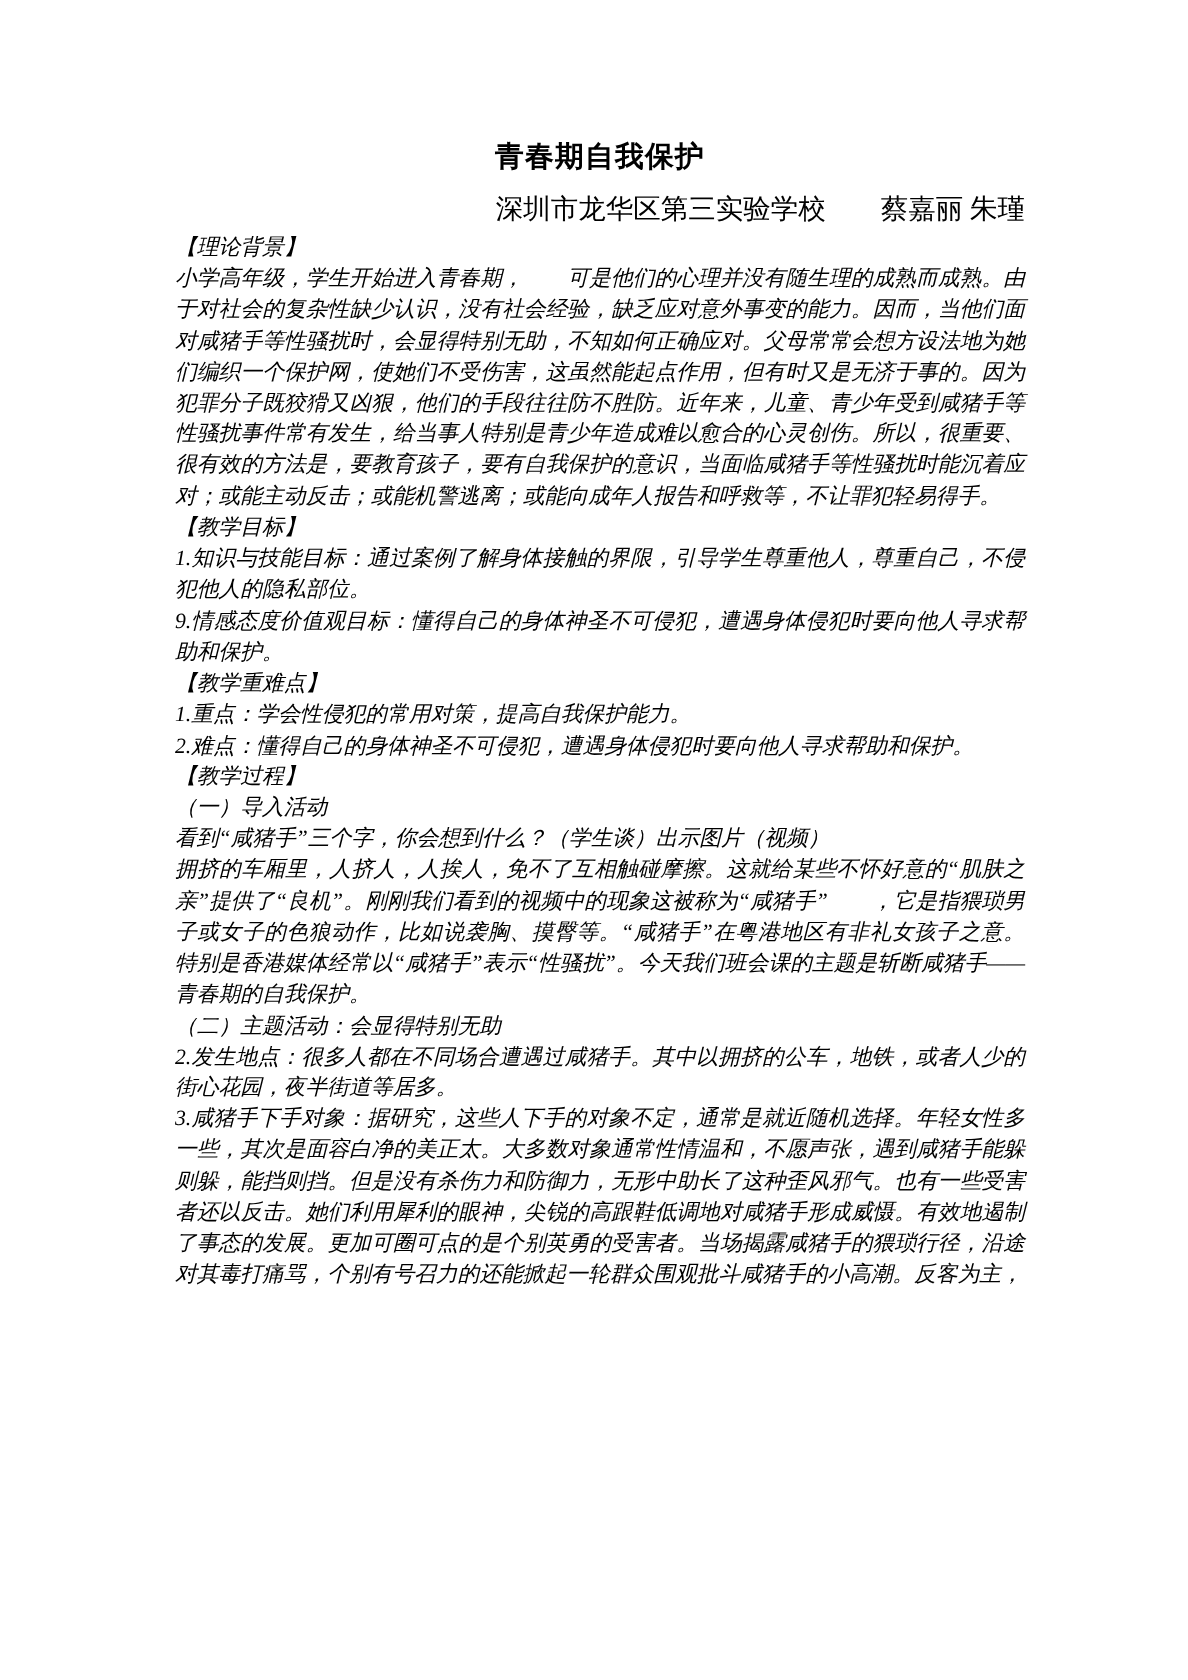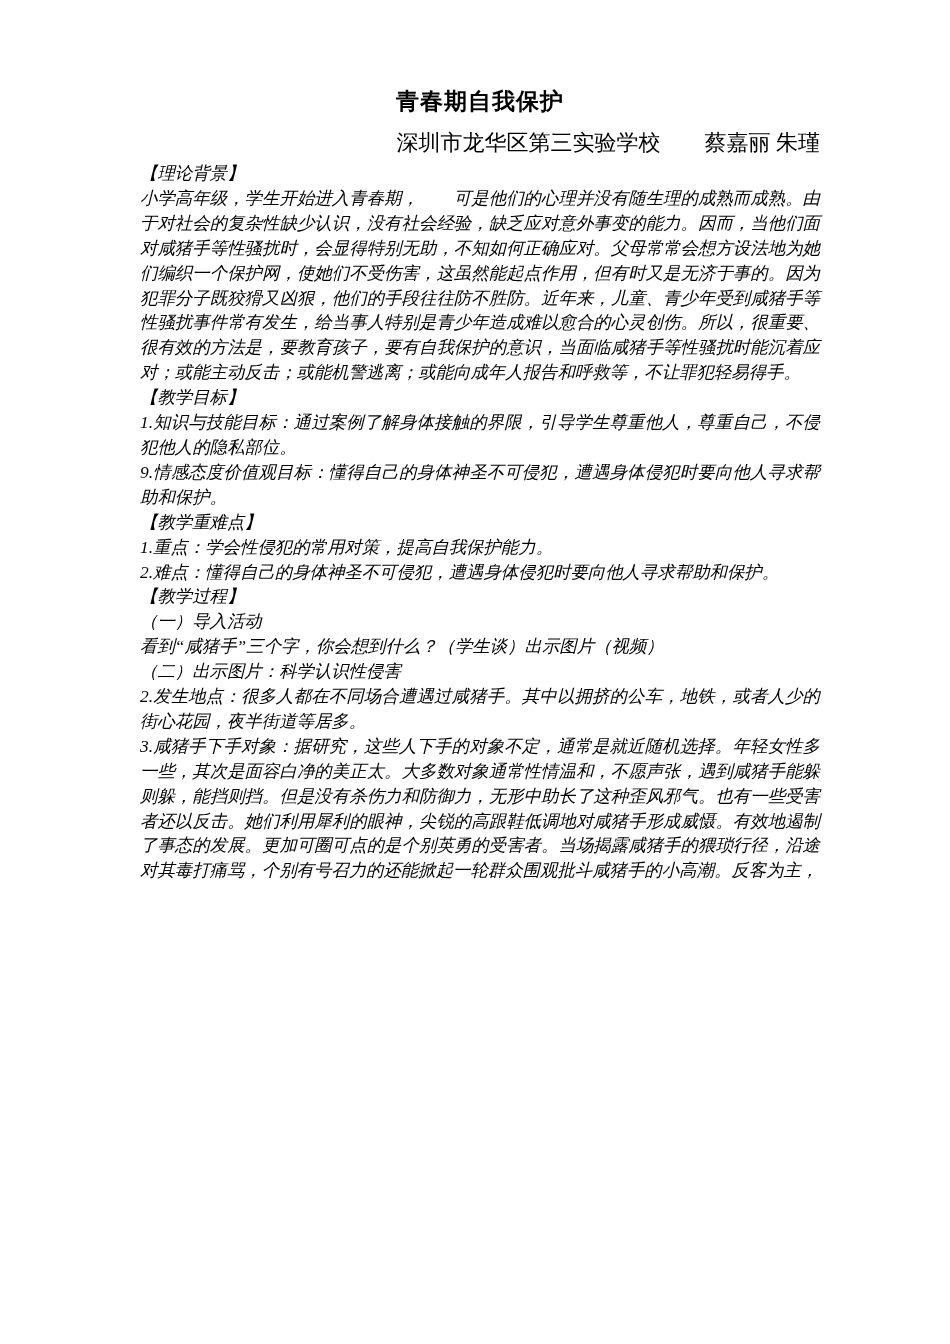--- a/index.html
+++ b/index.html
@@ -11,21 +11,21 @@
     width: 950px;
     height: 1344px;
     overflow: hidden;
   }
   .page {
     box-sizing: border-box;
     width: 950px;
     height: 1308px;
     background: #ffffff;
     color: #000000;
-    padding: 84px 130px 0 140px;
+    padding: 108px 130px 0 140px;
     font-family: "Liberation Serif", "DejaVu Serif", serif;
   }
   .doc-title {
     margin: 0 0 10px 0;
     font-size: 23px;
     font-weight: bold;
     line-height: 36px;
     text-align: center;
     letter-spacing: 1px;
   }
@@ -64,17 +64,18 @@
       <p class="block block-paragraph">小学高年级，学生开始进入青春期，　　可是他们的心理并没有随生理的成熟而成熟。由于对社会的复杂性缺少认识，没有社会经验，缺乏应对意外事变的能力。因而，当他们面对咸猪手等性骚扰时，会显得特别无助，不知如何正确应对。父母常常会想方设法地为她们编织一个保护网，使她们不受伤害，这虽然能起点作用，但有时又是无济于事的。因为犯罪分子既狡猾又凶狠，他们的手段往往防不胜防。近年来，儿童、青少年受到咸猪手等性骚扰事件常有发生，给当事人特别是青少年造成难以愈合的心灵创伤。所以，很重要、很有效的方法是，要教育孩子，要有自我保护的意识，当面临咸猪手等性骚扰时能沉着应对；或能主动反击；或能机警逃离；或能向成年人报告和呼救等，不让罪犯轻易得手。</p>
       <p class="block block-heading">【教学目标】</p>
       <p class="block block-paragraph">1.知识与技能目标：通过案例了解身体接触的界限，引导学生尊重他人，尊重自己，不侵犯他人的隐私部位。</p>
       <p class="block block-paragraph">9.情感态度价值观目标：懂得自己的身体神圣不可侵犯，遭遇身体侵犯时要向他人寻求帮助和保护。</p>
       <p class="block block-heading">【教学重难点】</p>
       <p class="block block-paragraph">1.重点：学会性侵犯的常用对策，提高自我保护能力。</p>
       <p class="block block-paragraph">2.难点：懂得自己的身体神圣不可侵犯，遭遇身体侵犯时要向他人寻求帮助和保护。</p>
       <p class="block block-heading">【教学过程】</p>
       <p class="block block-paragraph">（一）导入活动</p>
       <p class="block block-paragraph">看到“咸猪手”三个字，你会想到什么？（学生谈）出示图片（视频）</p>
-      <p class="block block-paragraph">（二）出示图片：科学认识性侵害</p>
+      <p class="block block-paragraph">拥挤的车厢里，人挤人，人挨人，免不了互相触碰摩擦。这就给某些不怀好意的“肌肤之亲”提供了“良机”。刚刚我们看到的视频中的现象这被称为“咸猪手”　　，它是指猥琐男子或女子的色狼动作，比如说袭胸、摸臀等。“咸猪手”在粤港地区有非礼女孩子之意。特别是香港媒体经常以“咸猪手”表示“性骚扰”。今天我们班会课的主题是斩断咸猪手——青春期的自我保护。</p>
+      <p class="block block-paragraph">（二）主题活动：会显得特别无助</p>
       <p class="block block-paragraph">2.发生地点：很多人都在不同场合遭遇过咸猪手。其中以拥挤的公车，地铁，或者人少的街心花园，夜半街道等居多。</p>
       <p class="block block-paragraph">3.咸猪手下手对象：据研究，这些人下手的对象不定，通常是就近随机选择。年轻女性多一些，其次是面容白净的美正太。大多数对象通常性情温和，不愿声张，遇到咸猪手能躲则躲，能挡则挡。但是没有杀伤力和防御力，无形中助长了这种歪风邪气。也有一些受害者还以反击。她们利用犀利的眼神，尖锐的高跟鞋低调地对咸猪手形成威慑。有效地遏制了事态的发展。更加可圈可点的是个别英勇的受害者。当场揭露咸猪手的猥琐行径，沿途对其毒打痛骂，个别有号召力的还能掀起一轮群众围观批斗咸猪手的小高潮。反客为主，</p>
     </div>
 </div>
 
 </body></html>

